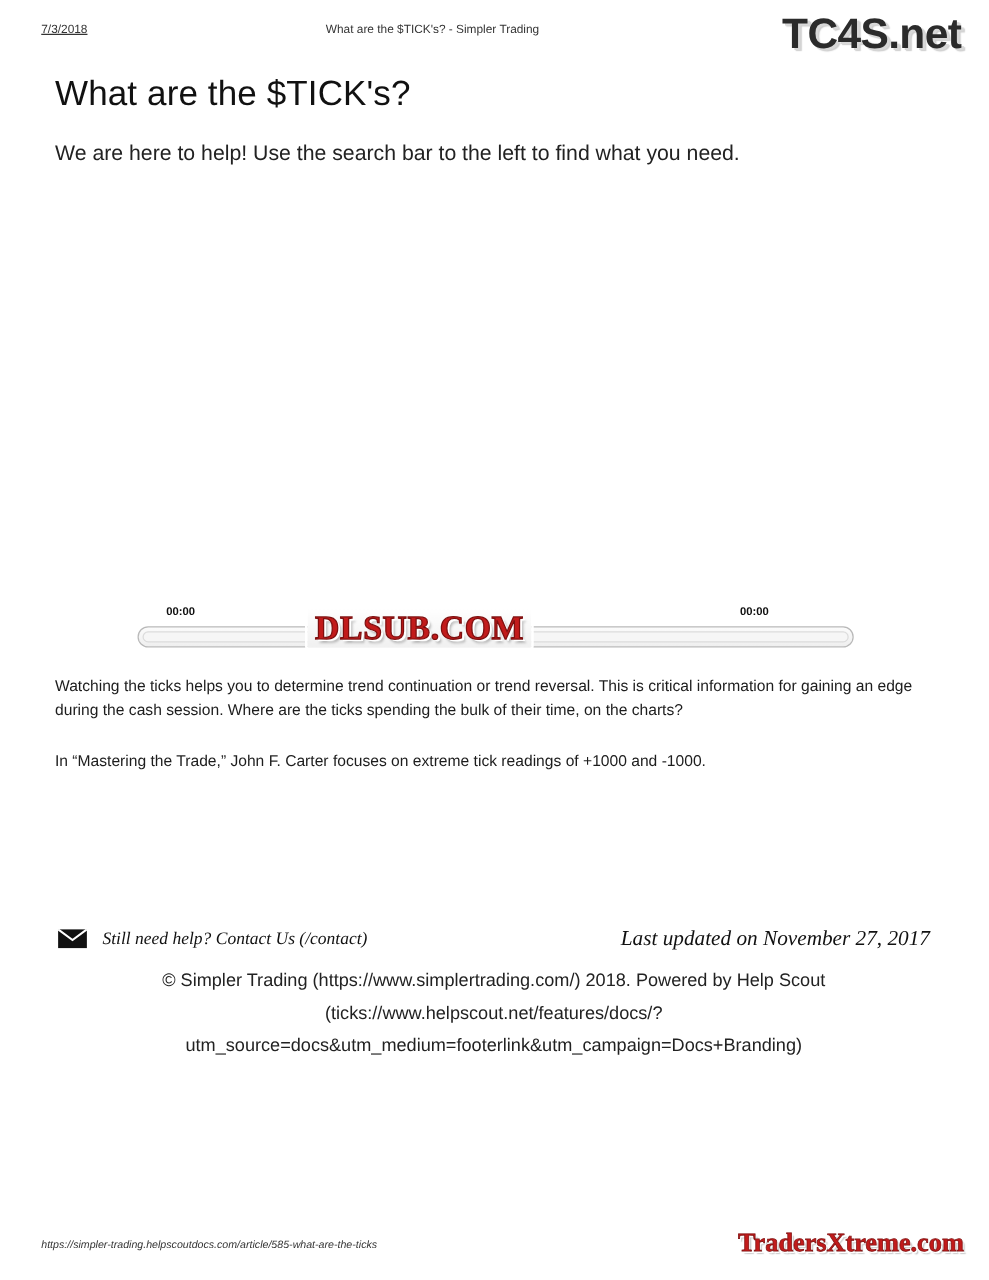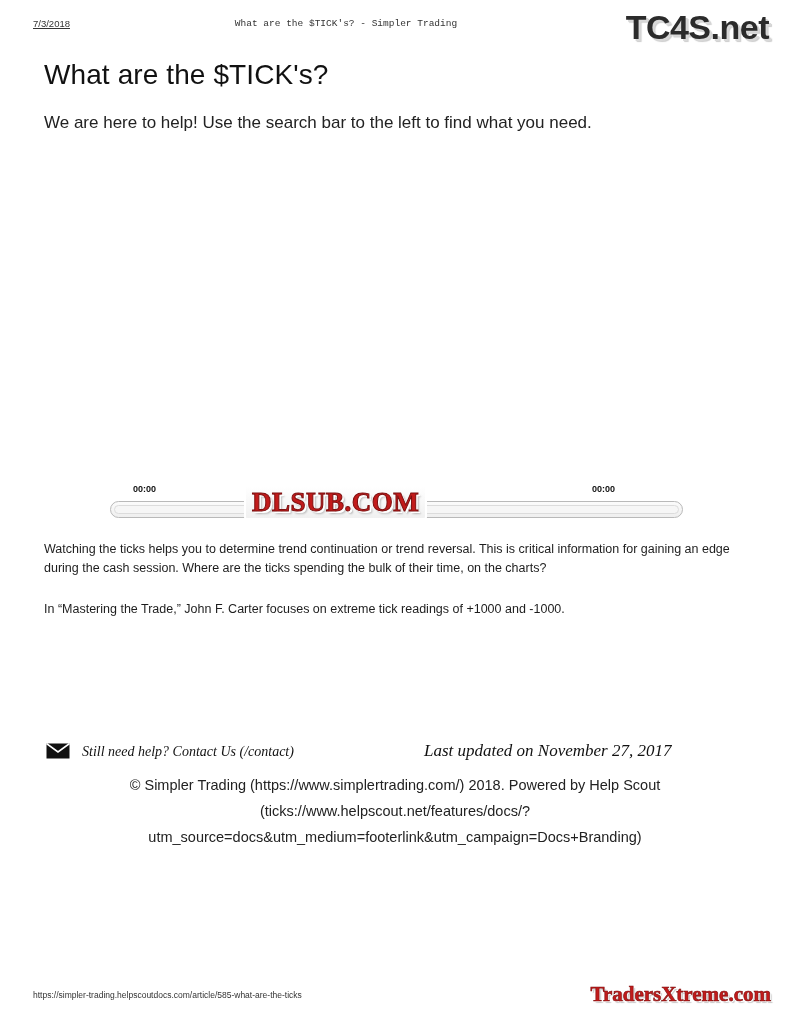--- a/index.html
+++ b/index.html
@@ -36,21 +36,20 @@
     white-space: nowrap;
     text-decoration: underline;
   }
   .print-title {
     position: absolute;
     left: 0;
     top: 0;
     width: 692px;
     text-align: center;
     white-space: nowrap;
-    font-family: Liberation Mono, monospace;
   }
 
   
   .wm-tc4s {
     position: absolute;
     right: 22px;
     top: 8px;
     font-family: Liberation Sans, sans-serif;
     font-weight: bold;
     font-size: 34px;
@@ -194,21 +193,21 @@
     font-style: italic;
     font-size: 14px;
     color: #111;
     white-space: nowrap;
   }
   .last-updated {
     position: absolute;
     left: 380px;
     top: 3px;
     width: 320px;
-    text-align: left;
+    text-align: right;
     font-family: "Liberation Serif", serif;
     font-style: italic;
     font-size: 17px;
     color: #111;
     white-space: nowrap;
   }
 
   
   .copyright {
     position: absolute;
@@ -222,20 +221,21 @@
   }
 
   
   .page-url {
     position: absolute;
     left: 33px;
     top: 990px;
     font-size: 8.5px;
     color: #333;
     white-space: nowrap;
+    font-style: italic;
   }
   .wm-txtreme {
     position: absolute;
     right: 20px;
     top: 982px;
     font-family: "Liberation Serif", serif;
     font-weight: bold;
     font-size: 21px;
     color: #c21b1b;
     -webkit-text-stroke: 0.6px #7d0f0f;

